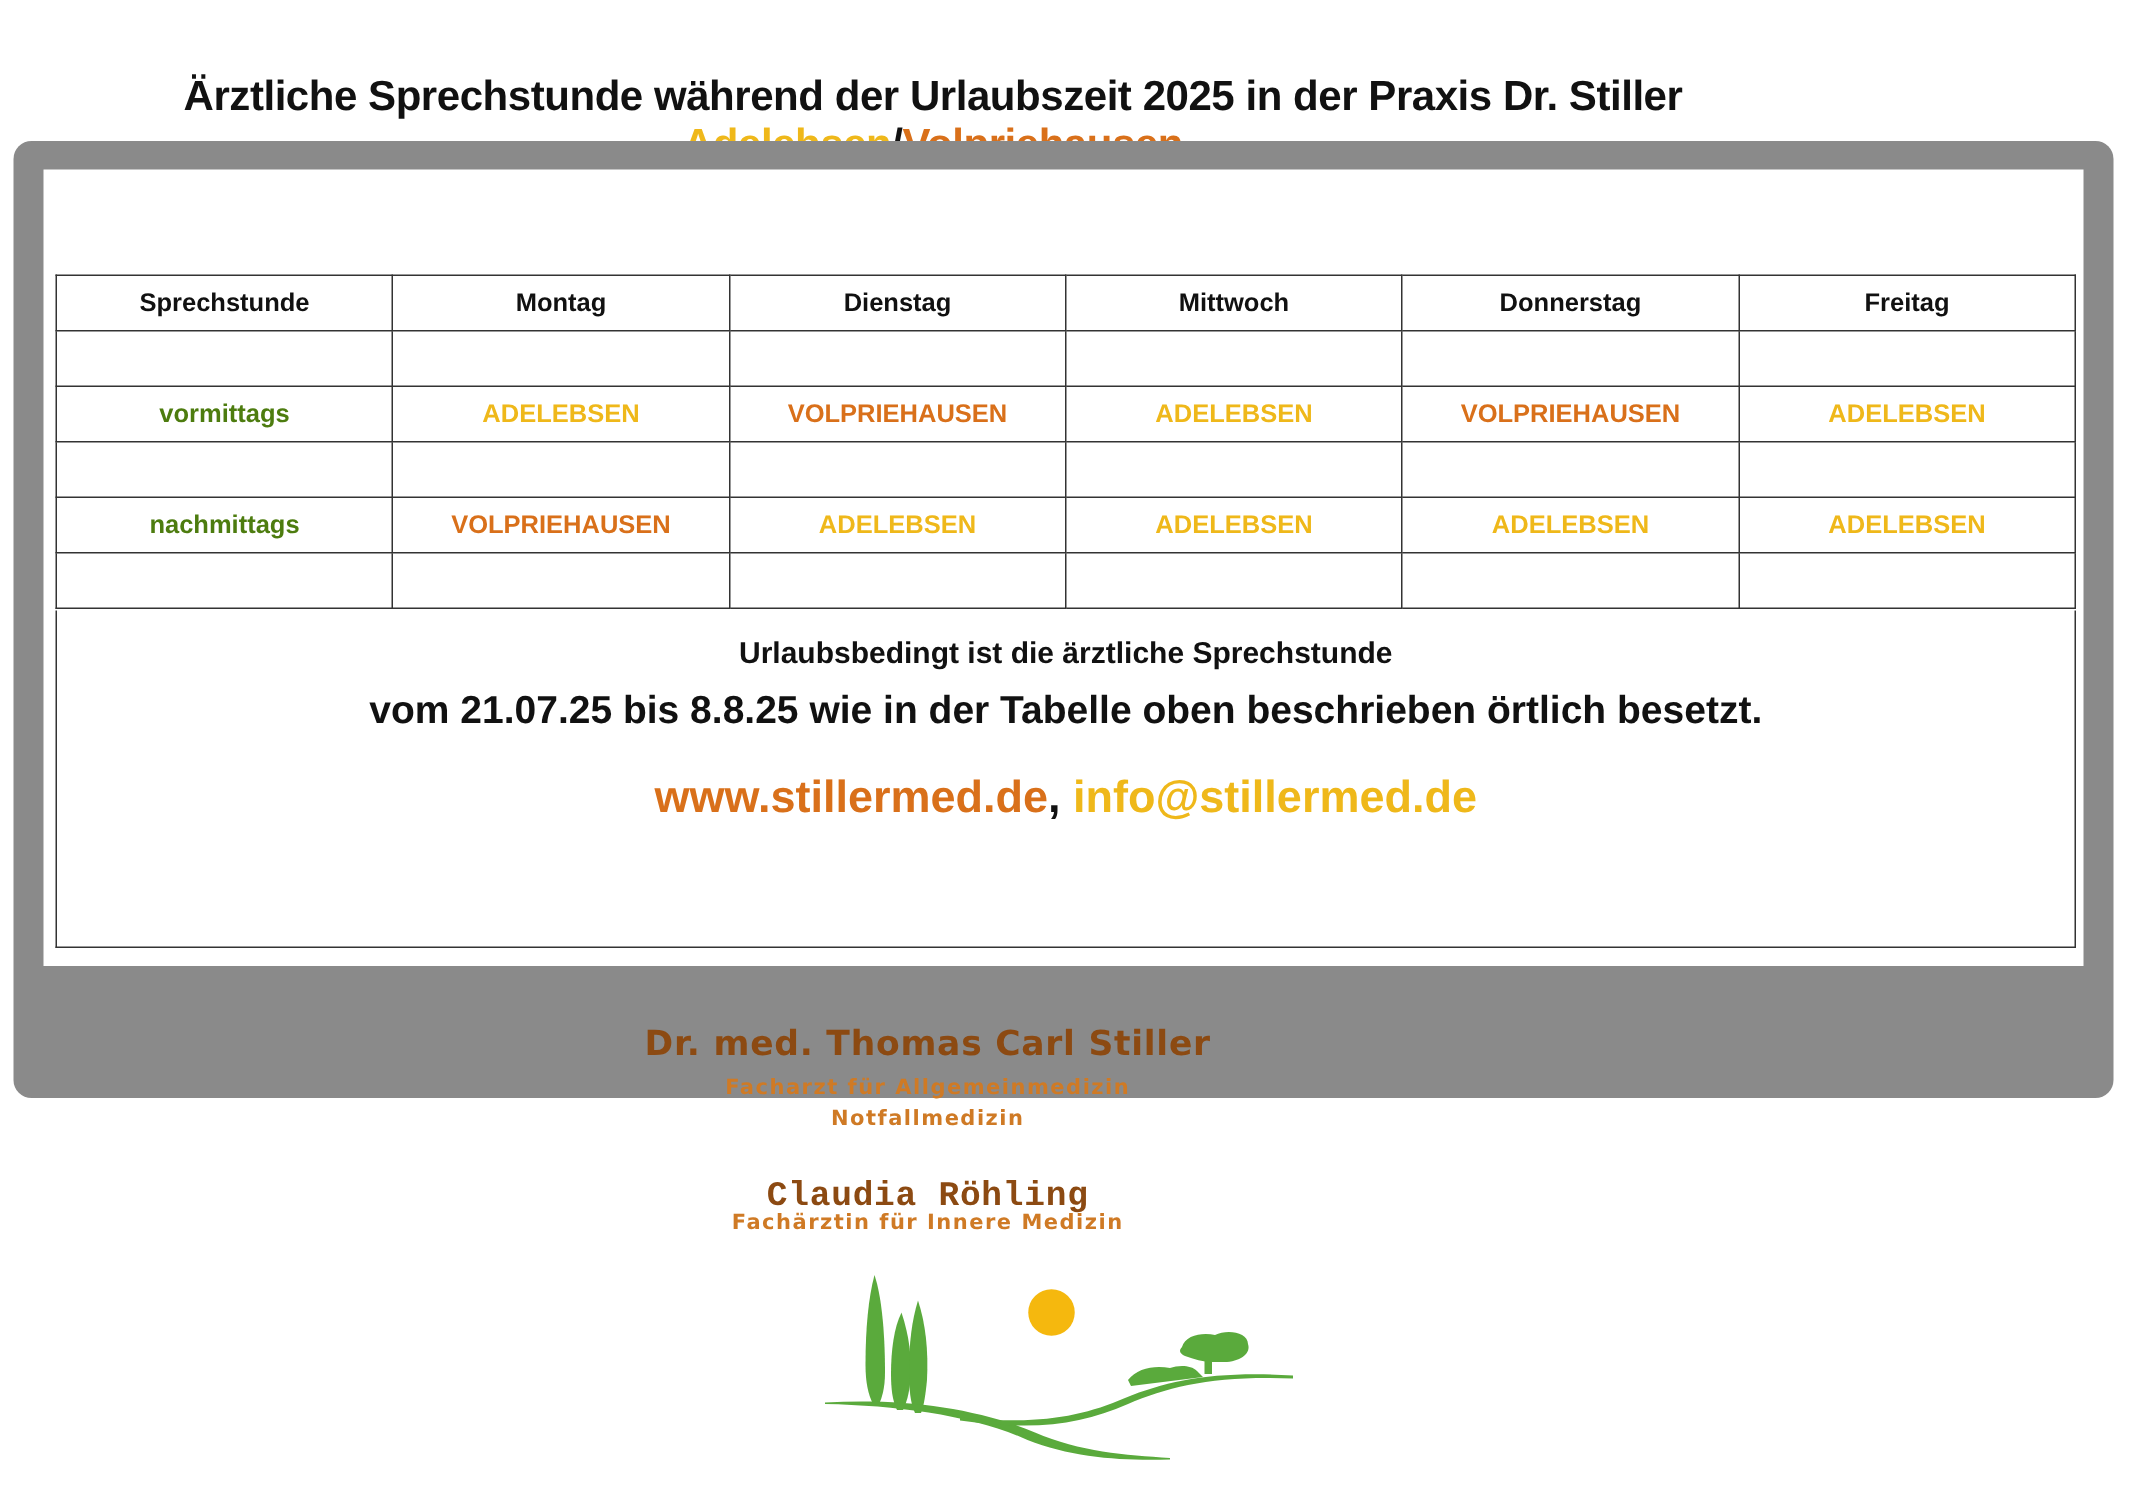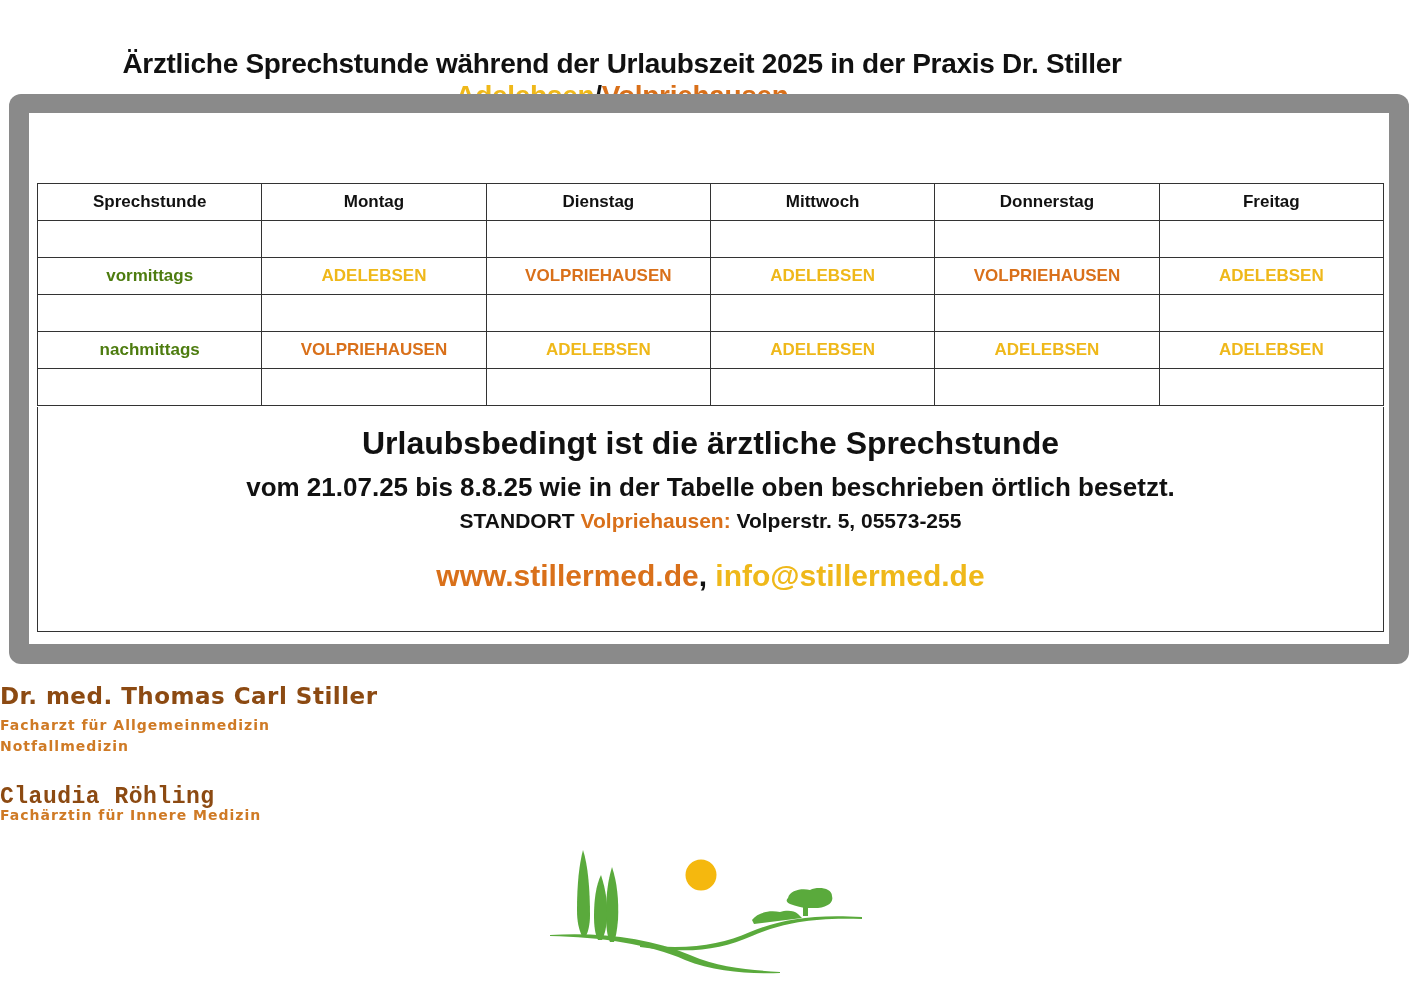--- a/index.html
+++ b/index.html
@@ -1,32 +1,32 @@
 <!DOCTYPE html>
 <html><head>
 <meta charset="utf-8">
 <style>
   html, body { margin:0; padding:0; background:#ffffff; }
   body { width:1420px; height:1004px; position:relative; overflow:hidden; font-family:"Liberation Sans", "DejaVu Sans", sans-serif; color:#111; }
   .title { position:absolute; left:0; top:48px; width:1244px; text-align:center; font-size:28px; font-weight:bold; letter-spacing:-0.3px; }
-  .frame { position:absolute; left:9px; top:94px; width:1400px; height:570px; background:#8a8a8a; border-radius:12px; }
+  .frame { position:absolute; left:9px; top:94px; width:1400px; height:638px; background:#8a8a8a; border-radius:12px; }
   .inner { position:absolute; left:20px; top:19px; width:1360px; height:531px; background:#fff; }
   table.sched { position:absolute; left:8px; top:70px; width:1347px; border-collapse:collapse; table-layout:fixed; }
   table.sched td, table.sched th { border:1.3px solid #333; height:36px; text-align:center; font-size:17px; font-weight:bold; padding:0; }
   table.sched th { color:#111; }
   .ad { color:#efb81a; }
   .vp { color:#d9701a; }
   .rowlabel { color:#4d7c0f; }
   .notice { position:absolute; left:8px; top:294px; width:1345px; height:224px; border:1.3px solid #333; border-top:none; text-align:center; }
-  .n1 { margin-top:18px; font-size:32px; font-weight:bold; }
+  .n1 { margin-top:18px; font-size:20px; font-weight:bold; }
   .n2 { margin-top:10px; font-size:26px; font-weight:bold; }
   .n3 { margin-top:6px; font-size:21px; font-weight:bold; }
   .n4 { margin-top:8px; font-size:21px; font-weight:bold; }
   .n5 { margin-top:26px; font-size:30px; font-weight:bold; }
-  .doc { position:absolute; left:0; width:1237px; text-align:left; font-family:"DejaVu Sans", sans-serif; font-weight:bold; }
+  .doc { position:absolute; left:0; width:1237px; text-align:center; font-family:"DejaVu Sans", sans-serif; font-weight:bold; }
   .name { color:#8c4a12; font-size:23px; letter-spacing:0.5px; }
   .spec { color:#cf7a25; font-size:14px; letter-spacing:1px; }
   .logo { position:absolute; left:540px; top:840px; }
 </style>
 </head>
 <body>
 
 <div class="title">
   <span>Ärztliche Sprechstunde während der Urlaubszeit 2025 in der Praxis Dr. Stiller </span><span class="ad">Adelebsen</span><span>/</span><span class="vp">Volpriehausen</span>
 </div>
@@ -84,23 +84,20 @@
           <td></td>
           <td></td>
           <td></td>
         </tr>
       </tbody>
     </table>
 
     <div class="notice">
       <div class="n1">Urlaubsbedingt ist die ärztliche Sprechstunde</div>
       <div class="n2">vom 21.07.25 bis 8.8.25 wie in der Tabelle oben beschrieben örtlich besetzt.</div>
-      <div class="n3">
-        <span>STANDORT </span><span class="vp">Volpriehausen:</span><span> Volperstr. 5, 05573-255</span>
-      </div>
       <div class="n5">
         <span class="vp">www.stillermed.de</span><span>, </span><span class="ad">info@stillermed.de</span>
       </div>
     </div>
   </div>
 </div>
 
 <div class="doc name" style="top:683px;">Dr. med. Thomas Carl Stiller</div>
 <div class="doc spec" style="top:717px;">Facharzt für Allgemeinmedizin</div>
 <div class="doc spec" style="top:738px;">Notfallmedizin</div>

